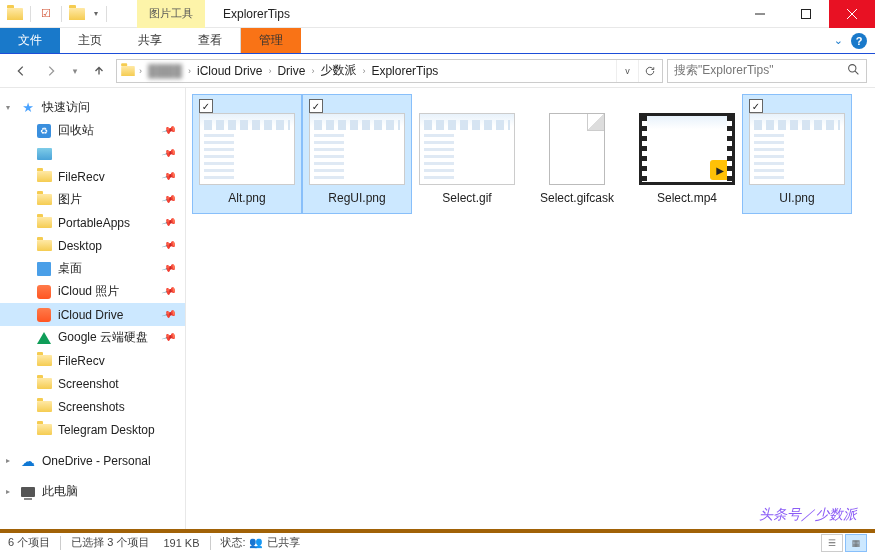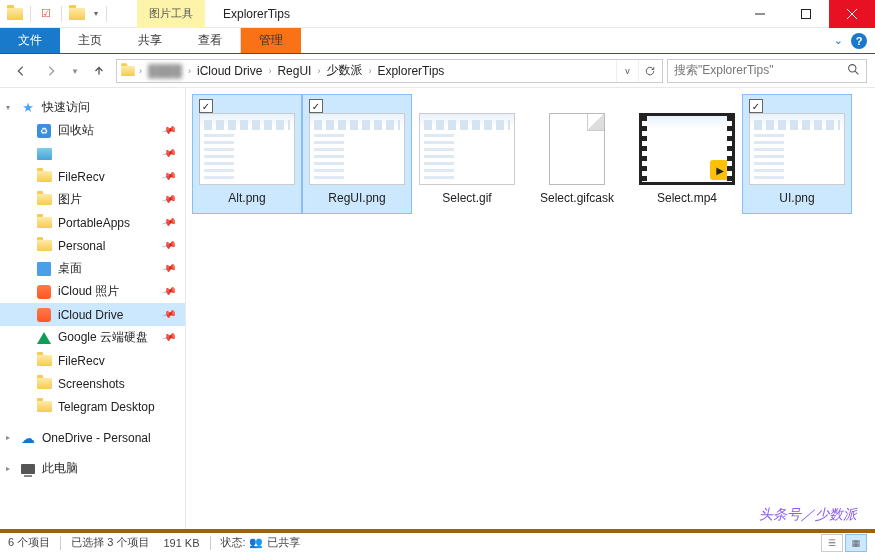--- a/index.html
+++ b/index.html
@@ -168,21 +168,21 @@
     </div>
   <div class="addressbar">
     <div class="addr-icon">
         <div class="folder-sm" style="transform:scale(0.85);"></div>
       </div>
     <span class="crumb-sep">›</span>
     <span class="crumb blur">████</span>
     <span class="crumb-sep">›</span>
     <span class="crumb">iCloud Drive</span>
     <span class="crumb-sep">›</span>
-    <span class="crumb">RegUI</span>
+    <span class="crumb">Drive</span>
     <span class="crumb-sep">›</span>
     <span class="crumb">少数派</span>
     <span class="crumb-sep">›</span>
     <span class="crumb">ExplorerTips</span>
     <div class="addr-right">
       <div class="addr-btn" style="font-size:9px;">v</div>
       <div class="addr-btn">
           <svg width="12" height="12" viewBox="0 0 16 16">
             <path d="M13 8a5 5 0 11-1.5-3.5M13 3v3h-3" fill="none" stroke="currentColor" stroke-width="1.3"></path>
           </svg>
@@ -239,21 +239,21 @@
             <span class="si-icon">
               <span class="folder-ico"></span>
             </span>
             <span>PortableApps</span>
             <span class="pin">📌</span>
           </div>
           <div class="side-item child">
             <span class="si-icon">
               <span class="folder-ico"></span>
             </span>
-            <span>Personal</span>
+            <span>Desktop</span>
             <span class="pin">📌</span>
           </div>
           <div class="side-item child">
             <span class="si-icon">
               <span class="desk-ico"></span>
             </span>
             <span>桌面</span>
             <span class="pin">📌</span>
           </div>
           <div class="side-item child">
@@ -275,20 +275,26 @@
               <span class="gdrive-ico"></span>
             </span>
             <span>Google 云端硬盘</span>
             <span class="pin">📌</span>
           </div>
           <div class="side-item child">
             <span class="si-icon">
               <span class="folder-ico"></span>
             </span>
             <span>FileRecv</span>
+          </div>
+          <div class="side-item child">
+            <span class="si-icon">
+              <span class="folder-ico"></span>
+            </span>
+            <span>Screenshot</span>
           </div>
           <div class="side-item child">
             <span class="si-icon">
               <span class="folder-ico"></span>
             </span>
             <span>Screenshots</span>
           </div>
           <div class="side-item child">
             <span class="si-icon">
               <span class="folder-ico"></span>

